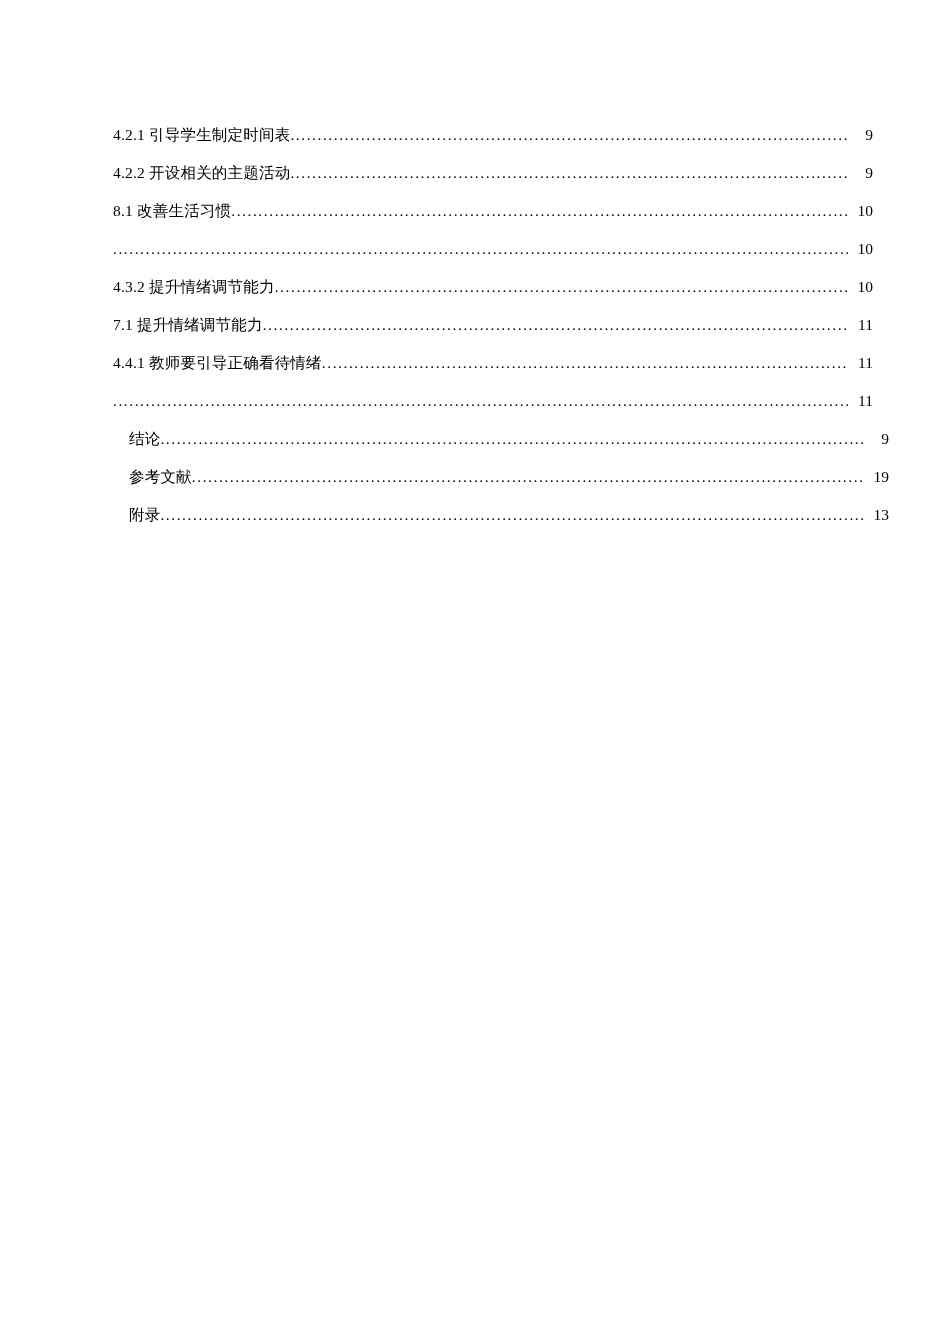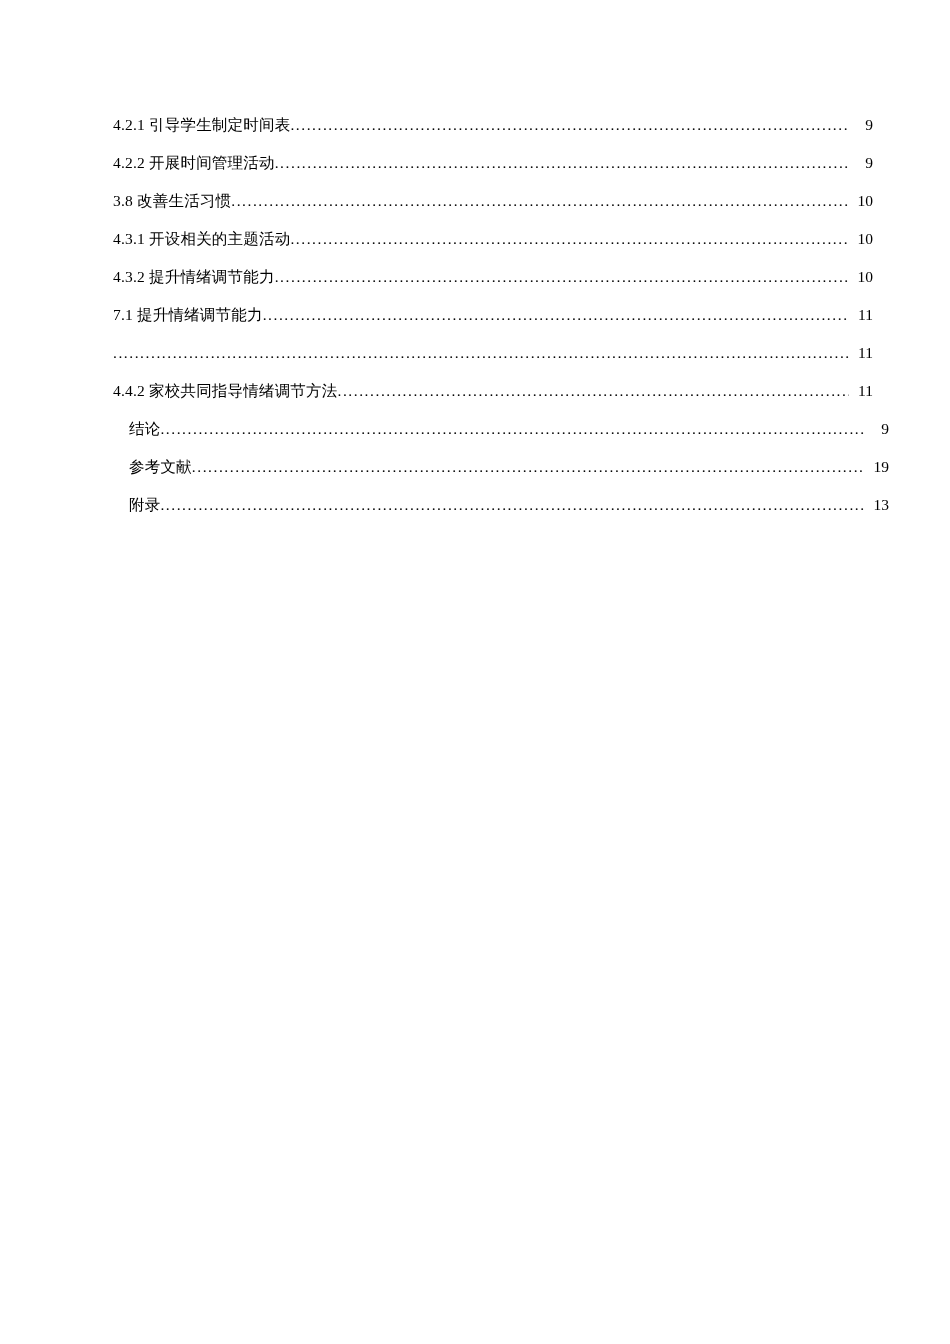--- a/index.html
+++ b/index.html
@@ -19,21 +19,21 @@
     position: absolute;
     top: 0;
     left: 0;
     width: 950px;
     height: 1344px;
     background: #ffffff;
   }
   .toc {
     position: absolute;
     left: 113px;
-    top: 106px;
+    top: 116px;
     width: 760px;
   }
   .toc-entry {
     display: flex;
     align-items: flex-end;
     width: 100%;
     font-size: 15.5px;
     line-height: 38px;
     white-space: nowrap;
   }
@@ -88,37 +88,36 @@
 
     <div class="toc-entry lvl-sub">
       <span class="label">4.2.1  引导学生制定时间表</span>
       <span class="leader">
           <span>............................................................................................................................................................</span>
         </span>
       <span class="pageno">9</span>
     </div>
 
     <div class="toc-entry lvl-sub">
-      <span class="label">4.2.2  开展时间管理活动</span>
+      <span class="label">4.2.2  开设相关的主题活动</span>
       <span class="leader">
           <span>............................................................................................................................................................</span>
         </span>
       <span class="pageno">9</span>
     </div>
 
     <div class="toc-entry lvl-main gap-wide">
-      <span class="label">3.8  改善生活习惯</span>
+      <span class="label">8.1  改善生活习惯</span>
       <span class="leader">
           <span>............................................................................................................................................................</span>
         </span>
       <span class="pageno">10</span>
     </div>
 
     <div class="toc-entry lvl-sub">
-      <span class="label">4.3.1  开设相关的主题活动</span>
       <span class="leader">
           <span>............................................................................................................................................................</span>
         </span>
       <span class="pageno">10</span>
     </div>
 
     <div class="toc-entry lvl-sub">
       <span class="label">4.3.2  提升情绪调节能力</span>
       <span class="leader">
           <span>............................................................................................................................................................</span>
@@ -128,28 +127,28 @@
 
     <div class="toc-entry lvl-main gap-wide">
       <span class="label">7.1  提升情绪调节能力</span>
       <span class="leader">
           <span>............................................................................................................................................................</span>
         </span>
       <span class="pageno">11</span>
     </div>
 
     <div class="toc-entry lvl-sub">
+      <span class="label">4.4.1  教师要引导正确看待情绪</span>
       <span class="leader">
           <span>............................................................................................................................................................</span>
         </span>
       <span class="pageno">11</span>
     </div>
 
     <div class="toc-entry lvl-sub">
-      <span class="label">4.4.2  家校共同指导情绪调节方法</span>
       <span class="leader">
           <span>............................................................................................................................................................</span>
         </span>
       <span class="pageno">11</span>
     </div>
 
     <div class="toc-entry lvl-back">
       <span class="label">结论</span>
       <span class="leader">
           <span>............................................................................................................................................................</span>

